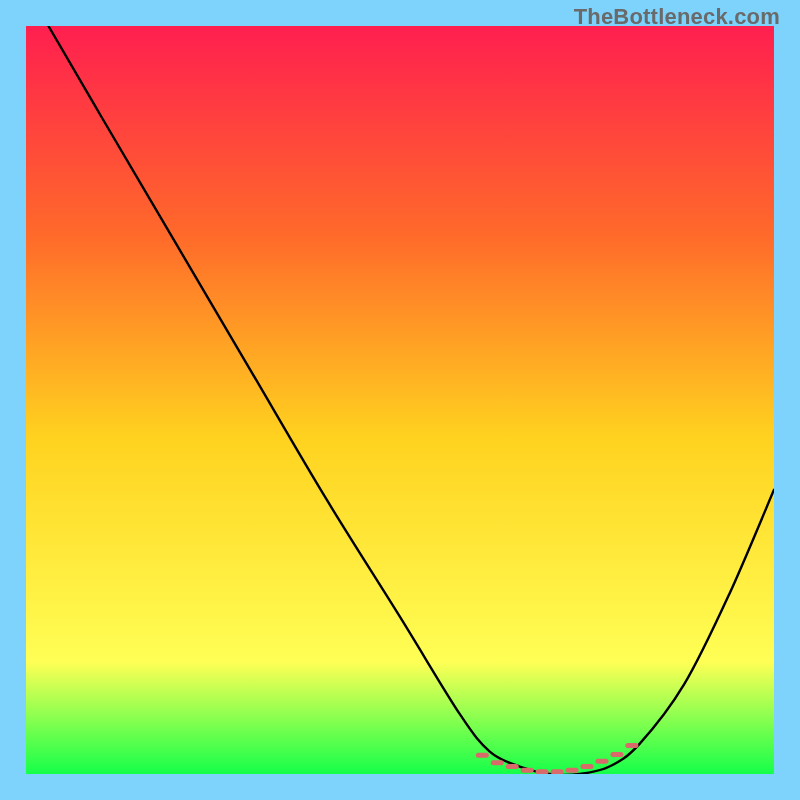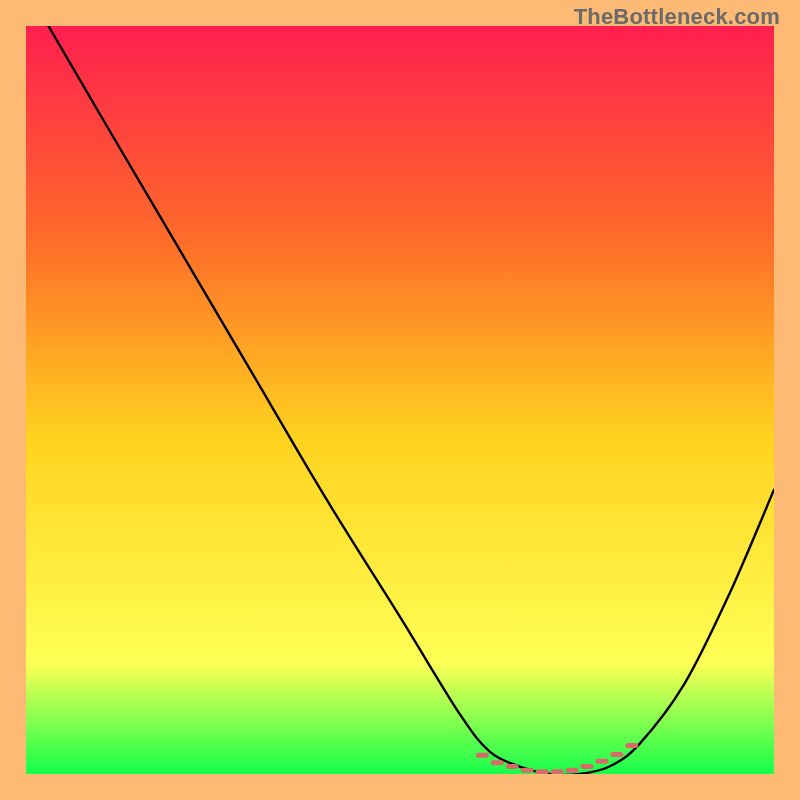--- a/index.html
+++ b/index.html
@@ -1,21 +1,21 @@
 <!DOCTYPE html>
 <html><head>
 <meta charset="utf-8">
 <style>
   * { margin: 0; padding: 0; box-sizing: border-box; }
   html, body { width: 800px; height: 800px; overflow: hidden; background: #000; }
   .frame {
     position: relative;
     width: 800px;
     height: 800px;
-    background: #fdba74;
+    background: #7dd3fc;
   }
   .watermark {
     position: absolute;
     top: 4px;
     right: 20px;
     font-family: Arial, Helvetica, sans-serif;
     font-size: 22px;
     font-weight: 600;
     color: #6a6a6a;
     letter-spacing: 0.2px;

